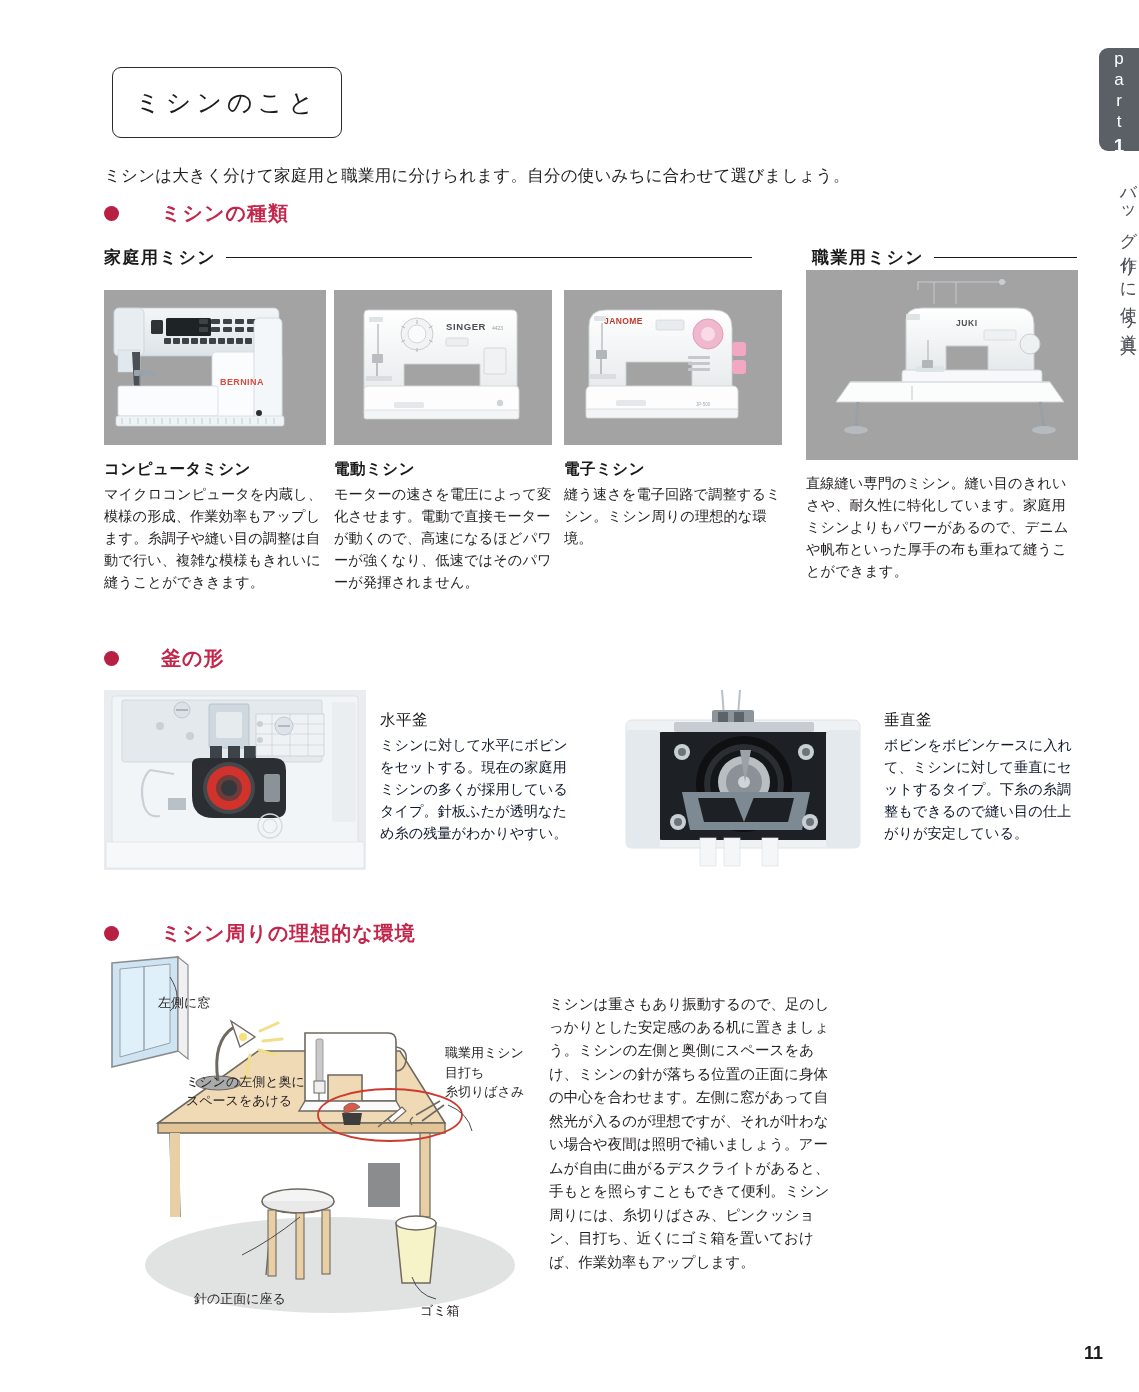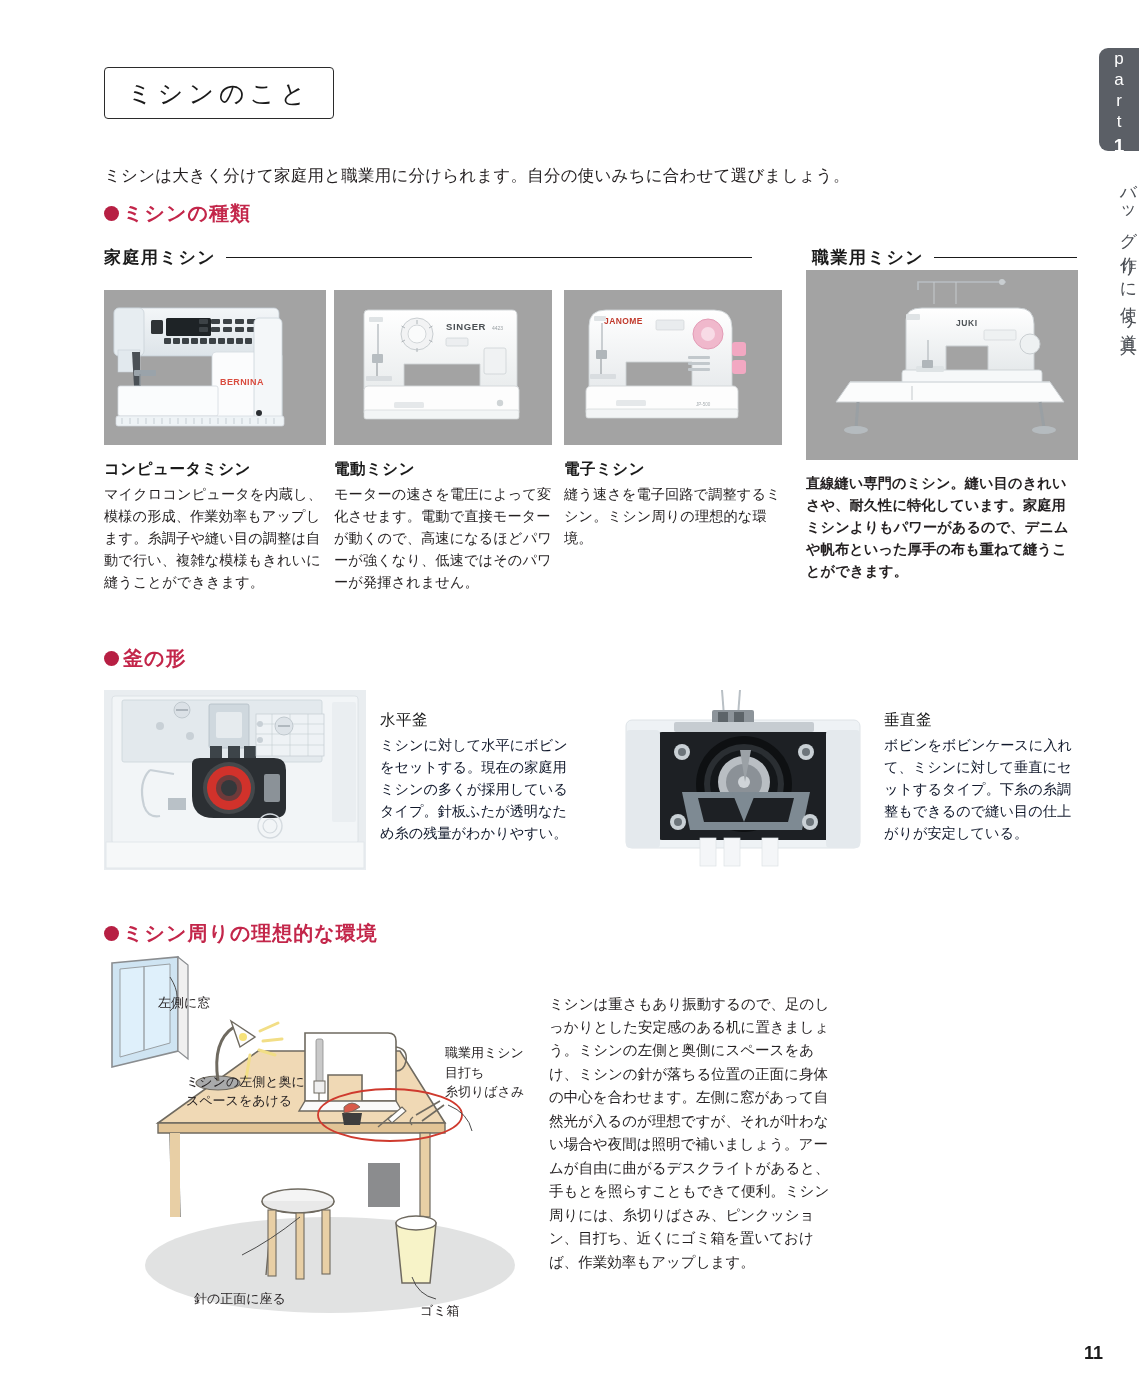--- a/index.html
+++ b/index.html
@@ -57,26 +57,26 @@
     color: #4b4f55;
     line-height: 1.25;
     text-align: left;
     height: 230px;
     padding-left: 8px;
   }
 
   
   .chapter-title-box {
     position: absolute;
-    left: 104px;
+    left: 112px;
     top: 67px;
     width: 230px;
-    height: 52px;
+    height: 71px;
     border: 1.6px solid #2b2b2b;
-    border-radius: 4px;
+    border-radius: 9px;
     display: flex;
     align-items: center;
     justify-content: center;
   }
   .chapter-title {
     font-size: 25px;
     letter-spacing: 5px;
     font-weight: 400;
     color: #1a1a1a;
   }
@@ -92,20 +92,21 @@
 
   
   .sec-head {
     position: absolute;
     font-size: 20px;
     font-weight: 700;
     color: #c3264a;
     letter-spacing: 1px;
     display: flex;
     align-items: center;
+    gap: 38px;
   }
   .sec-head .dot {
     display: inline-block;
     width: 15px;
     height: 15px;
     border-radius: 50%;
     background: #b71f43;
     margin-right: 4px;
   }
 
@@ -402,21 +403,21 @@
       <ellipse cx="50" cy="160" rx="12" ry="4" fill="#b5bbbf"></ellipse>
       <ellipse cx="238" cy="160" rx="12" ry="4" fill="#b5bbbf"></ellipse>
       <path d="M106 116 L106 130" stroke="#c4c9cc" stroke-width="1"></path>
       <rect x="110" y="96" width="28" height="6" rx="1.5" fill="#dee3e5"></rect>
       <path d="M122 70 L122 96" stroke="#b8bec2" stroke-width="1.3"></path>
       <rect x="116" y="90" width="11" height="8" rx="1" fill="#b0b6ba"></rect>
       <circle cx="224" cy="74" r="10" fill="#eef1f2" stroke="#c9ced1" stroke-width="1"></circle>
       <rect x="100" y="44" width="14" height="6" rx="1" fill="#dfe3e5"></rect>
     </svg>
   </div>
-  <p class="cap-body" style="margin-top:12px;font-weight:bold;">直線縫い専門のミシン。縫い目のきれいさや、耐久性に特化しています。家庭用ミシンよりもパワーがあるので、デニムや帆布といった厚手の布も重ねて縫うことができます。</p>
+  <p class="cap-body" style="margin-top:12px;">直線縫い専門のミシン。縫い目のきれいさや、耐久性に特化しています。家庭用ミシンよりもパワーがあるので、デニムや帆布といった厚手の布も重ねて縫うことができます。</p>
 </div>
 
 <div class="sec-head" style="left:104px; top:645px;">
   <span class="dot"></span>
   <span>釜の形</span>
 </div>
 
 <div class="bobbin-photo" style="left:104px; top:690px; width:262px; height:180px;">
   <svg width="262" height="180" viewBox="0 0 262 180">
     <rect x="0" y="0" width="262" height="180" fill="#e9edf0"></rect>

